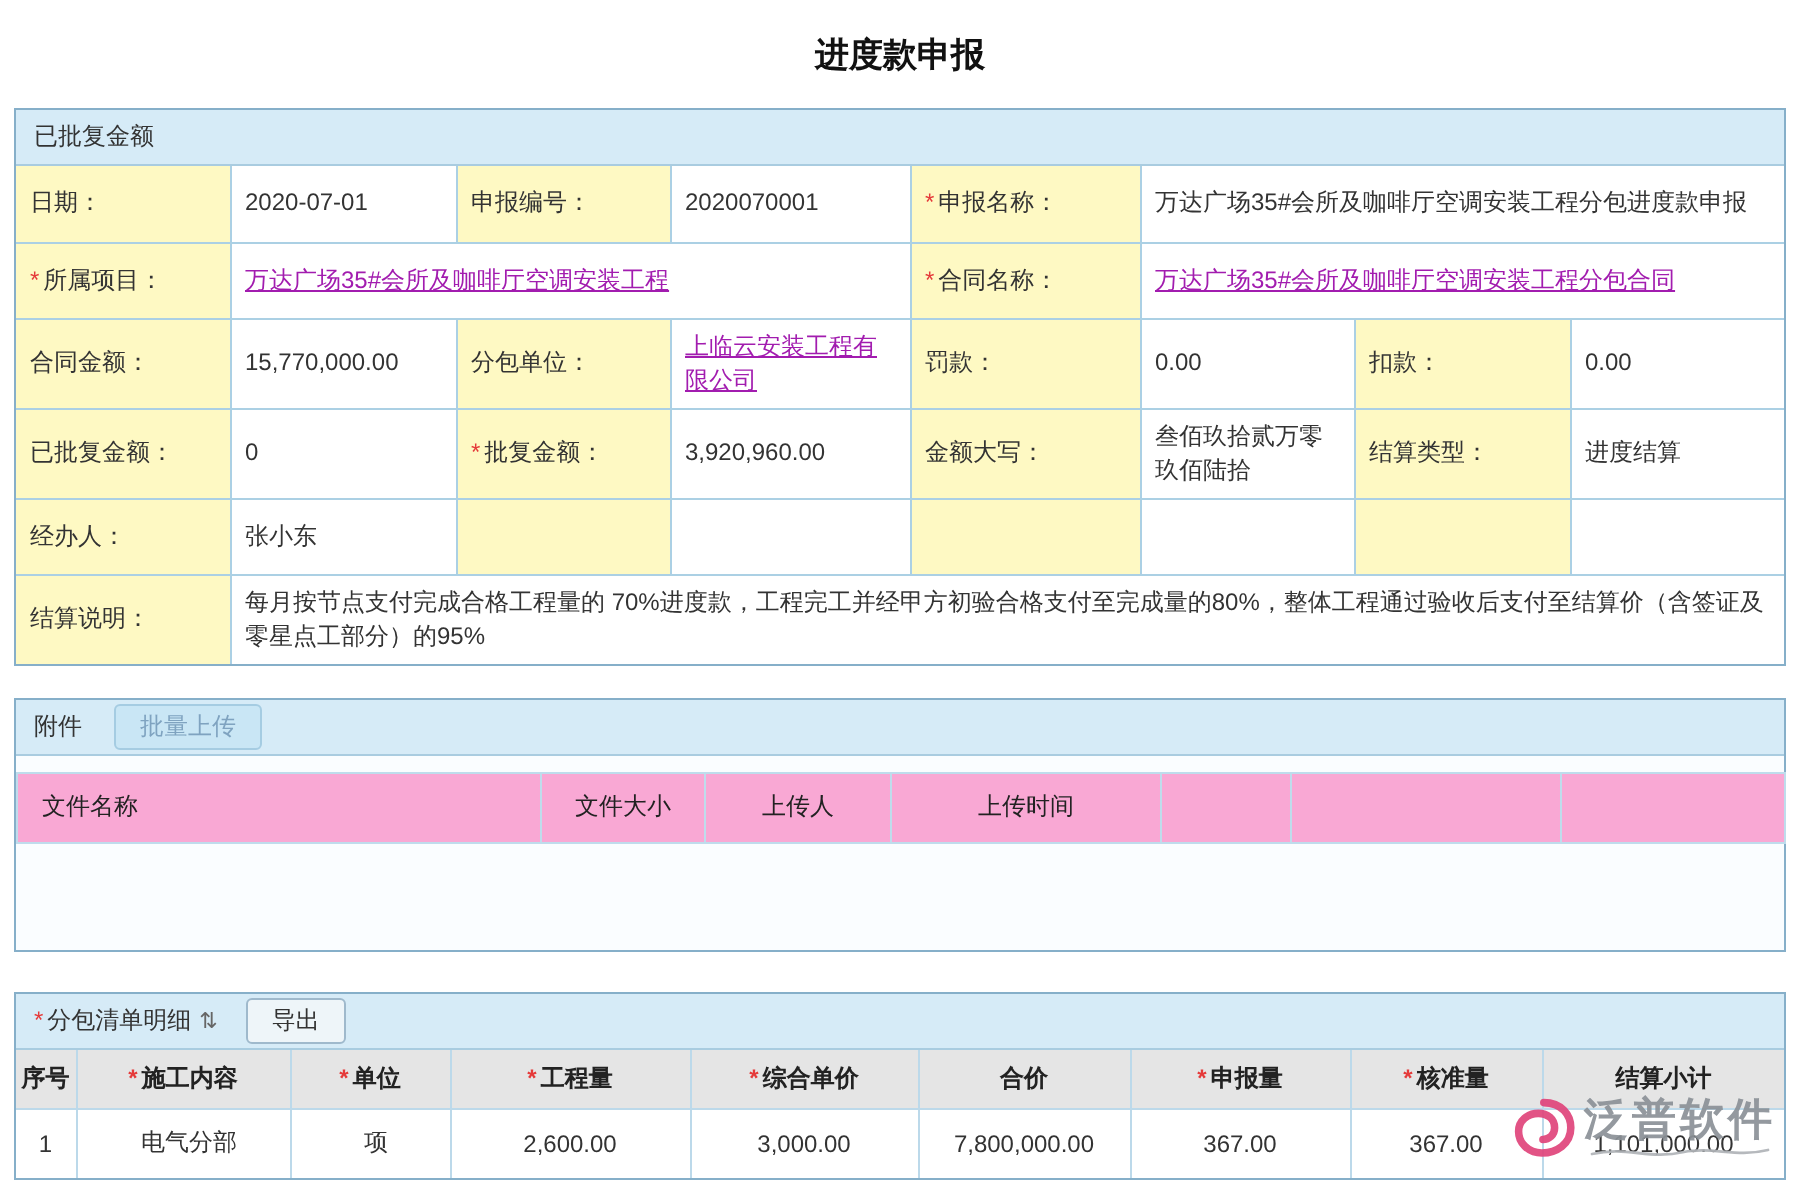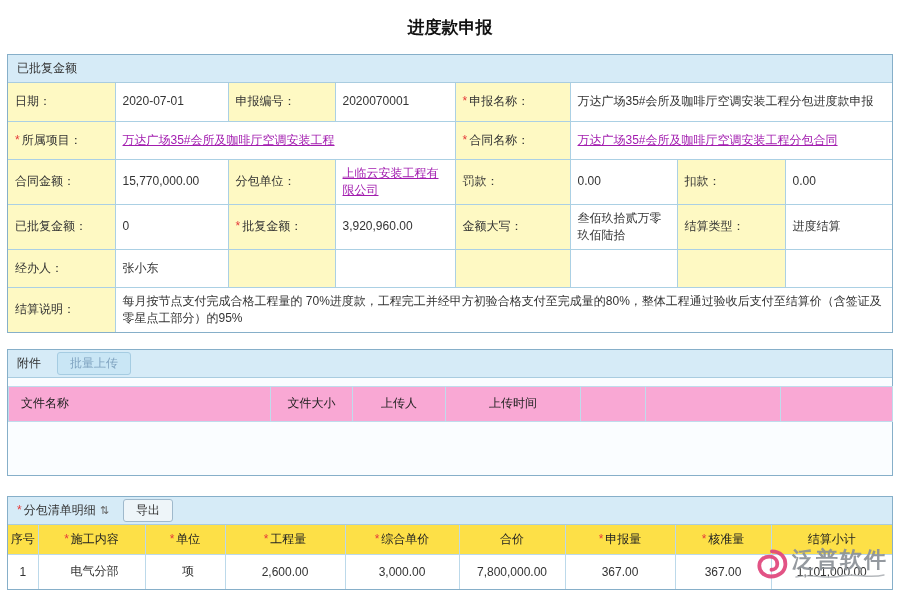--- a/index.html
+++ b/index.html
@@ -49,22 +49,22 @@
     font-family: inherit; line-height: 15px;
   }
   .btn.upload { background: #c9e6f5; border: 1px solid #a5cce2; color: #7fa3c0; margin-left: 16px; }
   .btn.export { background: #eef5f9; border: 1px solid #9fb9cc; color: #333; margin-left: 14px; }
 
   
   .detail-header { height: 28px; }
   .sort-icon { font-size: 11px; color: #666; margin-left: 4px; cursor: pointer; }
   .detail-table { border-style: hidden; }
   .detail-table th {
-    background: #fde047; border: 1px solid #bcd9ea; height: 30px;
-    font-weight: normal; text-align: center; color: #222; padding: 2px;
+    background: #e5e5e5; border: 1px solid #bcd9ea; height: 30px;
+    font-weight: bold; text-align: center; color: #222; padding: 2px;
   }
   .detail-table td {
     background: #fff; border: 1px solid #bcd9ea; height: 34px;
     text-align: center; padding: 2px 4px;
   }
   .detail-table td.al { text-align: center; padding-left: 10px; }
 
   
   .watermark {
     position: absolute; right: 12px; bottom: 16px;

